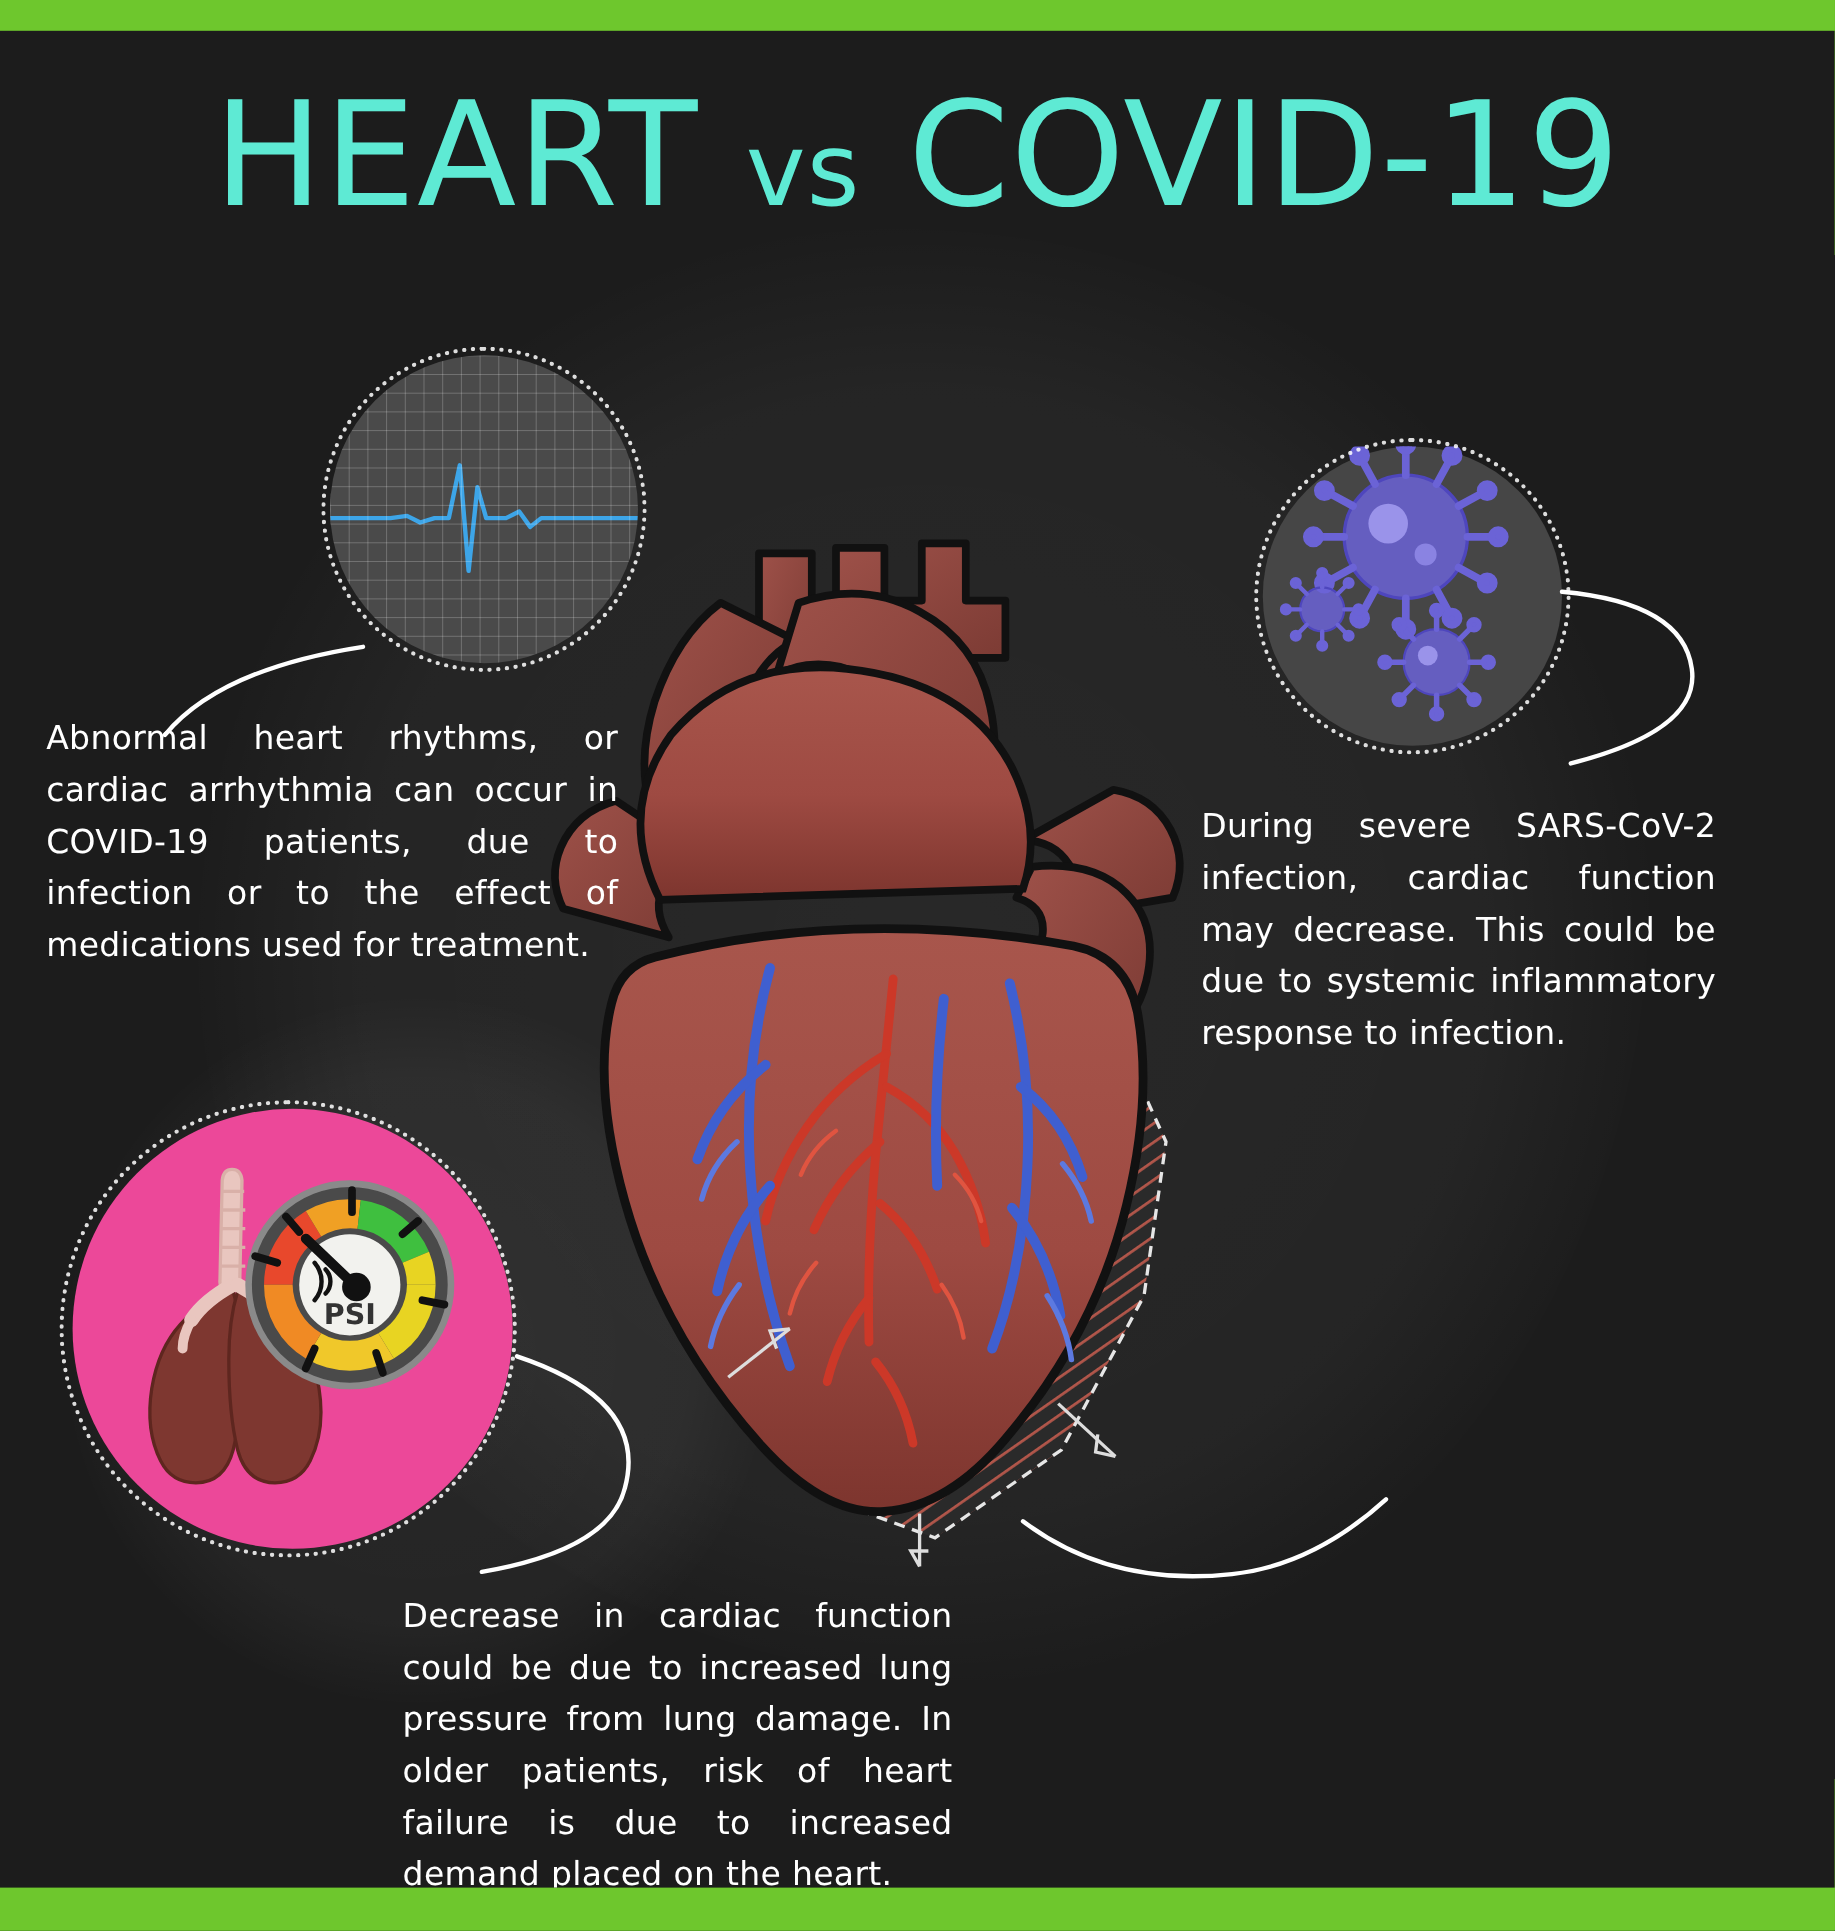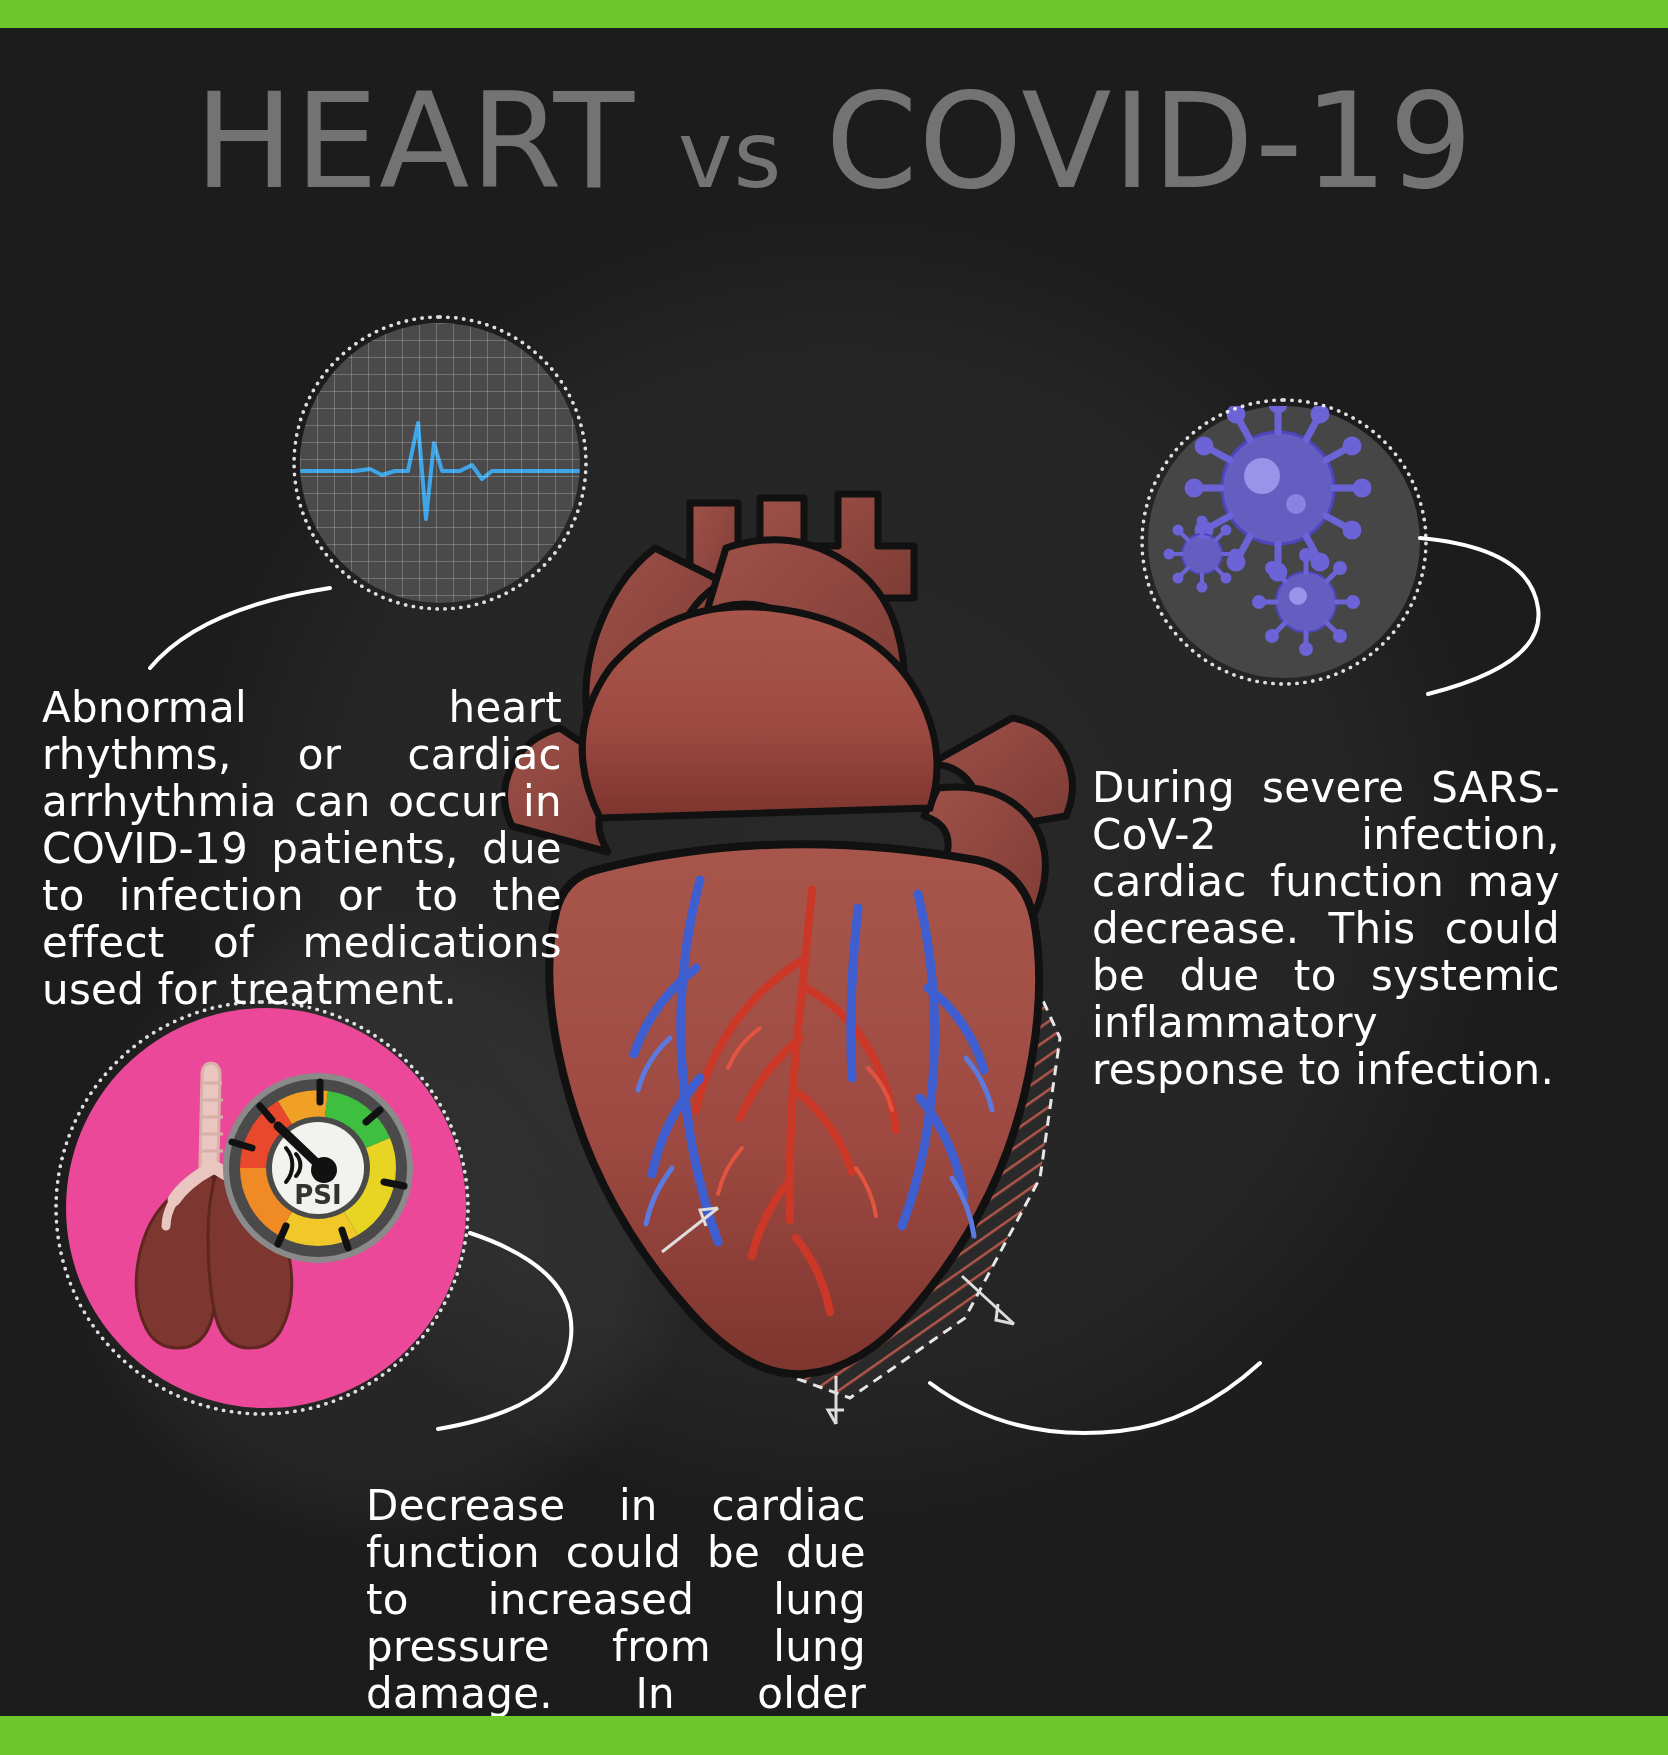--- a/index.html
+++ b/index.html
@@ -47,41 +47,40 @@
     border-radius: 50%;
   }
 
   
   #title {
     position: absolute;
     left: 0;
     top: 38px;
     width: 1668px;
     text-align: center;
-    color: #737373;
+    color: #5eead4;
     font-size: 132px;
     line-height: 150px;
     letter-spacing: 1px;
     font-weight: 400;
     font-family: "DejaVu Sans", sans-serif;
     white-space: nowrap;
   }
   #title .small {
     font-size: 92px;
   }
 
   
   .body-text {
     position: absolute;
     color: #ffffff;
-    font-size: 42px;
+    font-size: 30px;
     line-height: 47px;
     font-family: "DejaVu Sans", sans-serif;
     letter-spacing: 0.3px;
-    margin-top: 36px;
   }
   #text-arrhythmia {
     left: 42px;
     top: 620px;
     width: 520px;
     text-align: justify;
   }
   #text-sars {
     left: 1092px;
     top: 700px;

